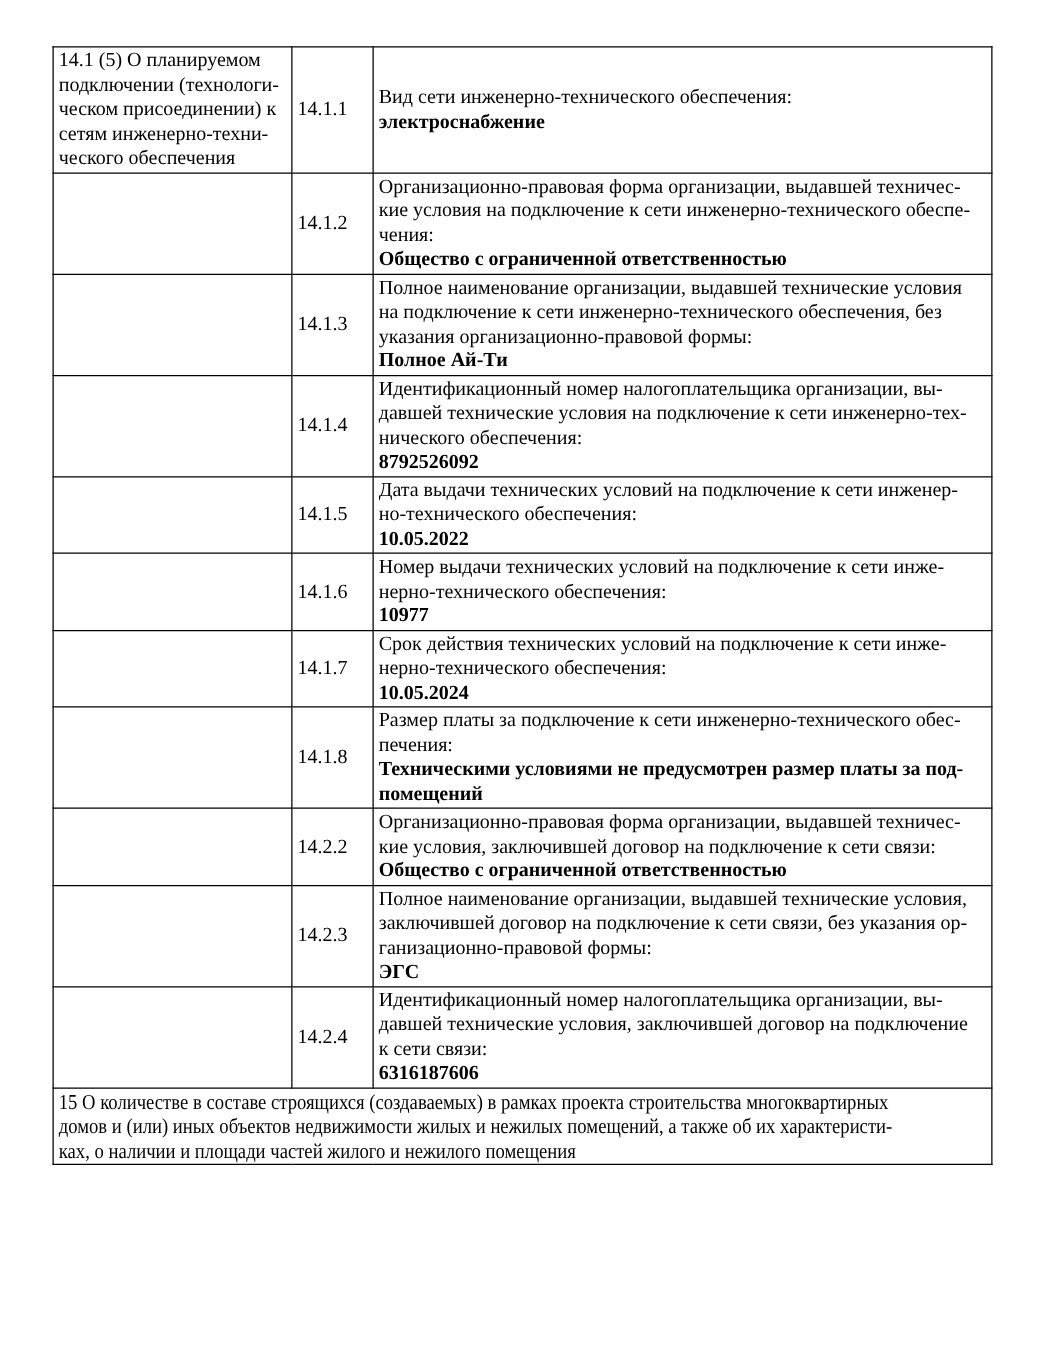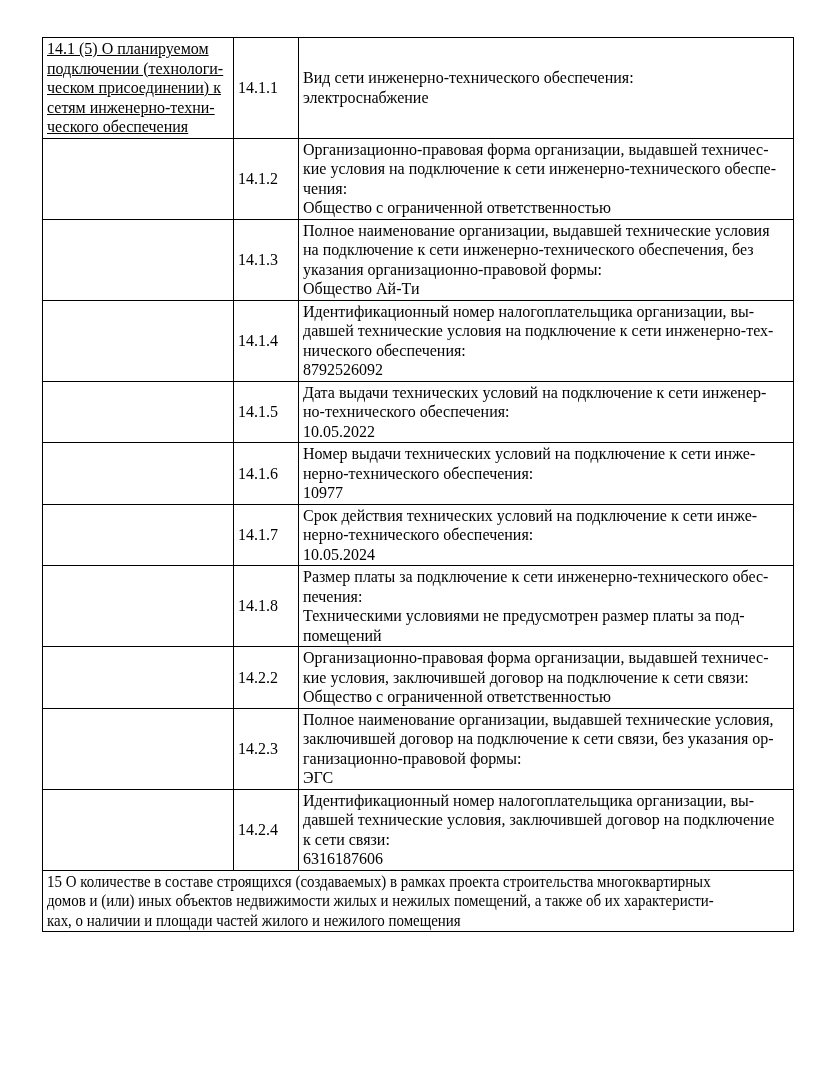--- a/index.html
+++ b/index.html
@@ -27,31 +27,30 @@
   table.decl-table td {
     border: 1.5px solid #000000;
     padding: 1px 4px;
     font-size: 16px;
     line-height: 19.5px;
     vertical-align: middle;
     overflow: hidden;
   }
   td.c1 {
     vertical-align: top;
-    text-decoration: underline;
   }
   td.c2 {
     padding-left: 6px;
     vertical-align: middle;
   }
   .sec, .label, .value, .num {
     white-space: pre-line;
   }
   .value {
-    font-weight: normal;
+    font-weight: bold;
   }
   td.footer-cell {
     padding: 2px 4px;
   }
   .footer-text {
     white-space: pre-line;
     font-size: 17px;
     line-height: 19.5px;
     width: 845px;
     transform: scaleX(0.878);
@@ -103,21 +102,21 @@
     <td class="c1">
       <div class="sec"></div>
     </td>
     <td class="c2">
       <div class="num">14.1.3</div>
     </td>
     <td class="c3">
       <div class="label">Полное наименование организации, выдавшей технические условия
 на подключение к сети инженерно-технического обеспечения, без
 указания организационно-правовой формы:</div>
-      <div class="value">Общество Ай-Ти</div>
+      <div class="value">Полное Ай-Ти</div>
     </td>
   </tr>
         <tr>
     <td class="c1">
       <div class="sec"></div>
     </td>
     <td class="c2">
       <div class="num">14.1.4</div>
     </td>
     <td class="c3">

